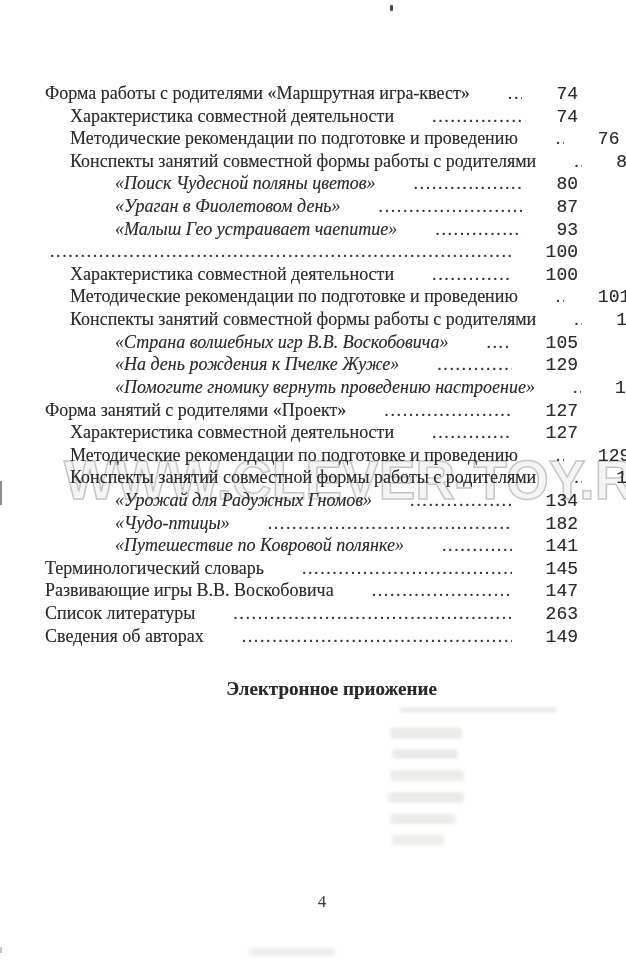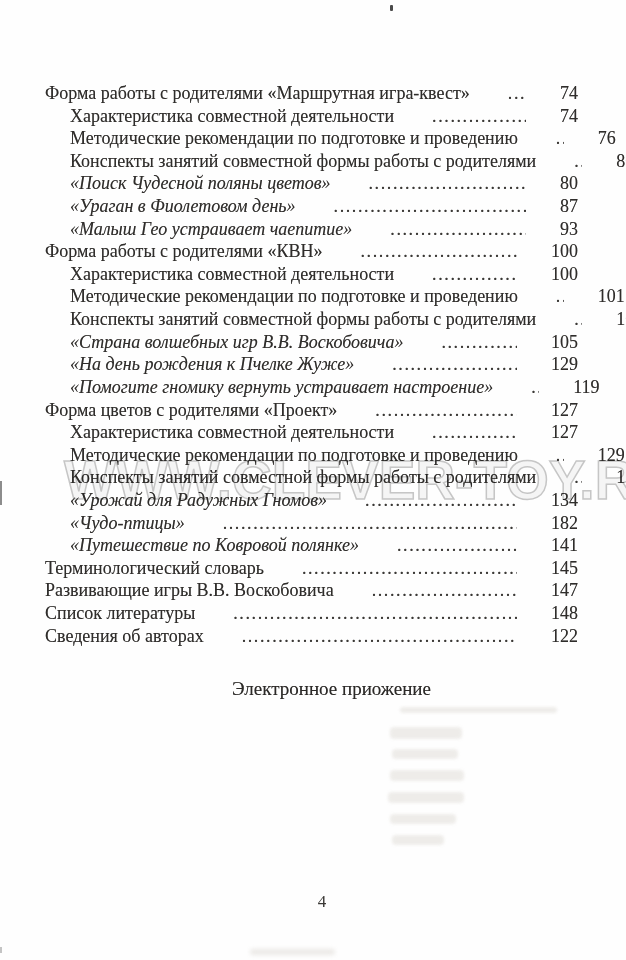--- a/index.html
+++ b/index.html
@@ -26,41 +26,41 @@
     display: flex;
     align-items: baseline;
     line-height: 22.62px;
     height: 22.62px;
     white-space: nowrap;
     text-shadow: 0 0 0.4px rgba(47,45,43,0.45);
     gap: 33px;
   }
   .row .label { flex: 0 0 auto; }
   .row.indent { padding-left: 25px; }
-  .row.italic .label { font-style: italic; }
+  .row.italic .label { font-style: italic; margin-left: 45px; }
   .leader {
     flex: 1 1 auto;
     min-width: 8px;
     overflow: hidden;
     text-align: right;
     margin: 0 1px 0 5px;
   }
   .leader::after {
     content: "......................................................................................................................................................";
     letter-spacing: 1.6px;
     color: #3a3835;
   }
-  .pg { flex: 0 0 auto; }
+  .pg { flex: 0 0 auto; font-family: Liberation Mono, monospace; }
   
   .heading {
     position: absolute;
     left: 45px; top: 678px; width: 533px;
     text-align: center;
     transform: translateX(20px);
-    font-weight: normal;
+    font-weight: bold;
     font-size: 19px;
     color: #2c2a28;
     text-shadow: 0 0 0.4px rgba(44,42,40,0.5);
   }
   
   .watermark {
     position: absolute;
     left: 64px; top: 455px;
     font-family: "Liberation Sans", "DejaVu Sans", sans-serif;
     font-weight: 700;
@@ -151,21 +151,20 @@
       <span class="label">«Ураган в Фиолетовом день»</span>
       <span class="leader"></span>
       <span class="pg">87</span>
     </div>
       <div class="row indent italic">
       <span class="label">«Малыш Гео устраивает чаепитие»</span>
       <span class="leader"></span>
       <span class="pg">93</span>
     </div>
       <div class="row">
-      <span class="label">Форма работы с родителями «КВН»</span>
       <span class="leader"></span>
       <span class="pg">100</span>
     </div>
       <div class="row indent">
       <span class="label">Характеристика совместной деятельности</span>
       <span class="leader"></span>
       <span class="pg">100</span>
     </div>
       <div class="row indent">
       <span class="label">Методические рекомендации по подготовке и проведению</span>
@@ -181,26 +180,26 @@
       <span class="label">«Страна волшебных игр В.В. Воскобовича»</span>
       <span class="leader"></span>
       <span class="pg">105</span>
     </div>
       <div class="row indent italic">
       <span class="label">«На день рождения к Пчелке Жуже»</span>
       <span class="leader"></span>
       <span class="pg">129</span>
     </div>
       <div class="row indent italic">
-      <span class="label">«Помогите гномику вернуть устраивает настроение»</span>
+      <span class="label">«Помогите гномику вернуть проведению настроение»</span>
       <span class="leader"></span>
       <span class="pg">119</span>
     </div>
       <div class="row">
-      <span class="label">Форма цветов с родителями «Проект»</span>
+      <span class="label">Форма занятий с родителями «Проект»</span>
       <span class="leader"></span>
       <span class="pg">127</span>
     </div>
       <div class="row indent">
       <span class="label">Характеристика совместной деятельности</span>
       <span class="leader"></span>
       <span class="pg">127</span>
     </div>
       <div class="row indent">
       <span class="label">Методические рекомендации по подготовке и проведению</span>
@@ -233,26 +232,26 @@
       <span class="pg">145</span>
     </div>
       <div class="row">
       <span class="label">Развивающие игры В.В. Воскобовича</span>
       <span class="leader"></span>
       <span class="pg">147</span>
     </div>
       <div class="row">
       <span class="label">Список литературы</span>
       <span class="leader"></span>
-      <span class="pg">148</span>
+      <span class="pg">263</span>
     </div>
       <div class="row">
       <span class="label">Сведения об авторах</span>
       <span class="leader"></span>
-      <span class="pg">122</span>
+      <span class="pg">149</span>
     </div>
     </div>
 
   <div class="watermark">WWW.CLEVER-TOY.RU</div>
 
   <div class="heading">Электронное приожение</div>
 
   <div class="bleed">
     <div class="b1"></div>
     <div class="b2"></div>

